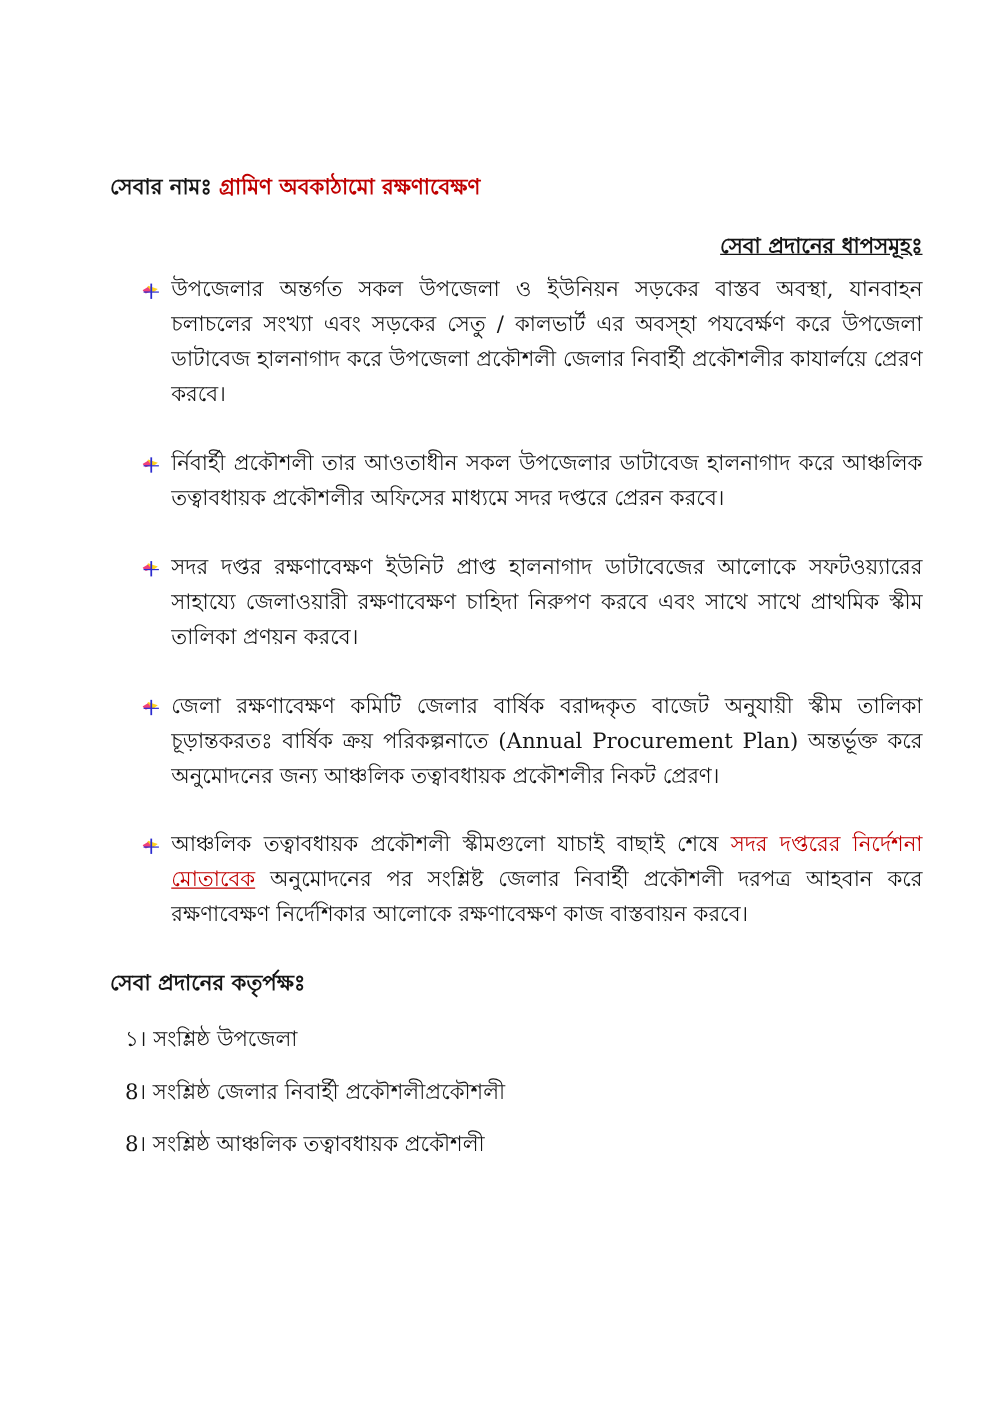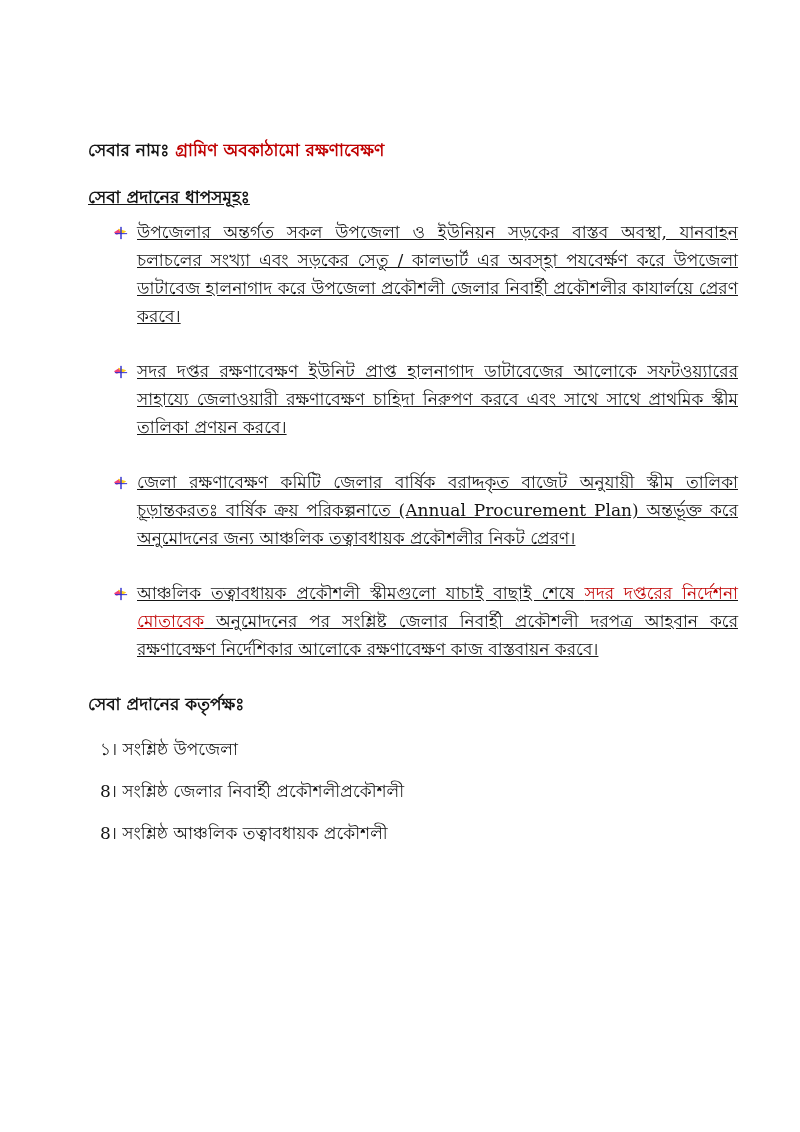--- a/index.html
+++ b/index.html
@@ -19,37 +19,36 @@
   }
   .content {
     padding: 137px 62px 0 88px; 
   }
   .line {
     margin: 0 0 20px 0;
     line-height: 27px;
   }
   .bold { font-weight: bold; }
   .red { color: var(--accent-red, #C00000); }
-  .underline { text-decoration: underline; }
+  .underline { text-decoration: underline; text-align: right; }
 
   .steps-heading {
     margin: 0 0 7px 0;
     line-height: 27px;
   }
 
   ul.steps {
     list-style: none;
     margin: 0;
     padding: 0 0 0 26px;
   }
   ul.steps li {
     display: flex;
     align-items: flex-start;
     margin: 0 0 27px 0;
-    text-decoration: underline;
   }
   .bullet {
     flex: 0 0 auto;
     width: 14px;
     height: 16px;
     margin: 7px 9px 0 0;
   }
   .step-text {
     flex: 1 1 auto;
     text-align: justify;
@@ -92,20 +91,29 @@
         </svg>
         <div class="step-text">উপজেলার অন্তর্গত সকল উপজেলা ও ইউনিয়ন সড়কের বাস্তব অবস্থা, যানবাহন চলাচলের সংখ্যা এবং সড়কের সেতু / কালভার্ট এর অবস্হা পযবের্ক্ষণ করে উপজেলা ডাটাবেজ হালনাগাদ করে উপজেলা প্রকৌশলী জেলার নিবার্হী প্রকৌশলীর কাযার্লয়ে প্রেরণ করবে।</div>
       </li>
       <li>
         <svg class="bullet" viewBox="0 0 16 16" aria-hidden="true">
           <polygon points="5,3 14,6 10,9 4,6" fill="#FFD21E"></polygon>
           <polygon points="0,7 5,4 8,8 3,10" fill="#F0417A"></polygon>
           <rect x="7.2" y="1" width="1.6" height="14" fill="#2B2BCF"></rect>
           <rect x="1" y="8.2" width="14" height="1.1" fill="#2B2BCF"></rect>
         </svg>
+        <div class="step-text">র্নিবার্হী প্রকৌশলী তার আওতাধীন সকল উপজেলার ডাটাবেজ হালনাগাদ করে আঞ্চলিক তত্বাবধায়ক প্রকৌশলীর অফিসের মাধ্যমে সদর দপ্তরে প্রেরন করবে।</div>
+      </li>
+      <li>
+        <svg class="bullet" viewBox="0 0 16 16" aria-hidden="true">
+          <polygon points="5,3 14,6 10,9 4,6" fill="#FFD21E"></polygon>
+          <polygon points="0,7 5,4 8,8 3,10" fill="#F0417A"></polygon>
+          <rect x="7.2" y="1" width="1.6" height="14" fill="#2B2BCF"></rect>
+          <rect x="1" y="8.2" width="14" height="1.1" fill="#2B2BCF"></rect>
+        </svg>
         <div class="step-text">সদর দপ্তর রক্ষণাবেক্ষণ ইউনিট প্রাপ্ত হালনাগাদ ডাটাবেজের আলোকে সফটওয়্যারের সাহায্যে জেলাওয়ারী রক্ষণাবেক্ষণ চাহিদা নিরুপণ করবে এবং সাথে সাথে প্রাথমিক স্কীম তালিকা প্রণয়ন করবে।</div>
       </li>
       <li>
         <svg class="bullet" viewBox="0 0 16 16" aria-hidden="true">
           <polygon points="5,3 14,6 10,9 4,6" fill="#FFD21E"></polygon>
           <polygon points="0,7 5,4 8,8 3,10" fill="#F0417A"></polygon>
           <rect x="7.2" y="1" width="1.6" height="14" fill="#2B2BCF"></rect>
           <rect x="1" y="8.2" width="14" height="1.1" fill="#2B2BCF"></rect>
         </svg>
         <div class="step-text">জেলা রক্ষণাবেক্ষণ কমিটি জেলার বার্ষিক বরাদ্দকৃত বাজেট অনুযায়ী স্কীম তালিকা চূড়ান্তকরতঃ বার্ষিক ক্রয় পরিকল্পনাতে (Annual Procurement Plan) অন্তর্ভূক্ত করে অনুমোদনের জন্য আঞ্চলিক তত্বাবধায়ক প্রকৌশলীর নিকট প্রেরণ।</div>

